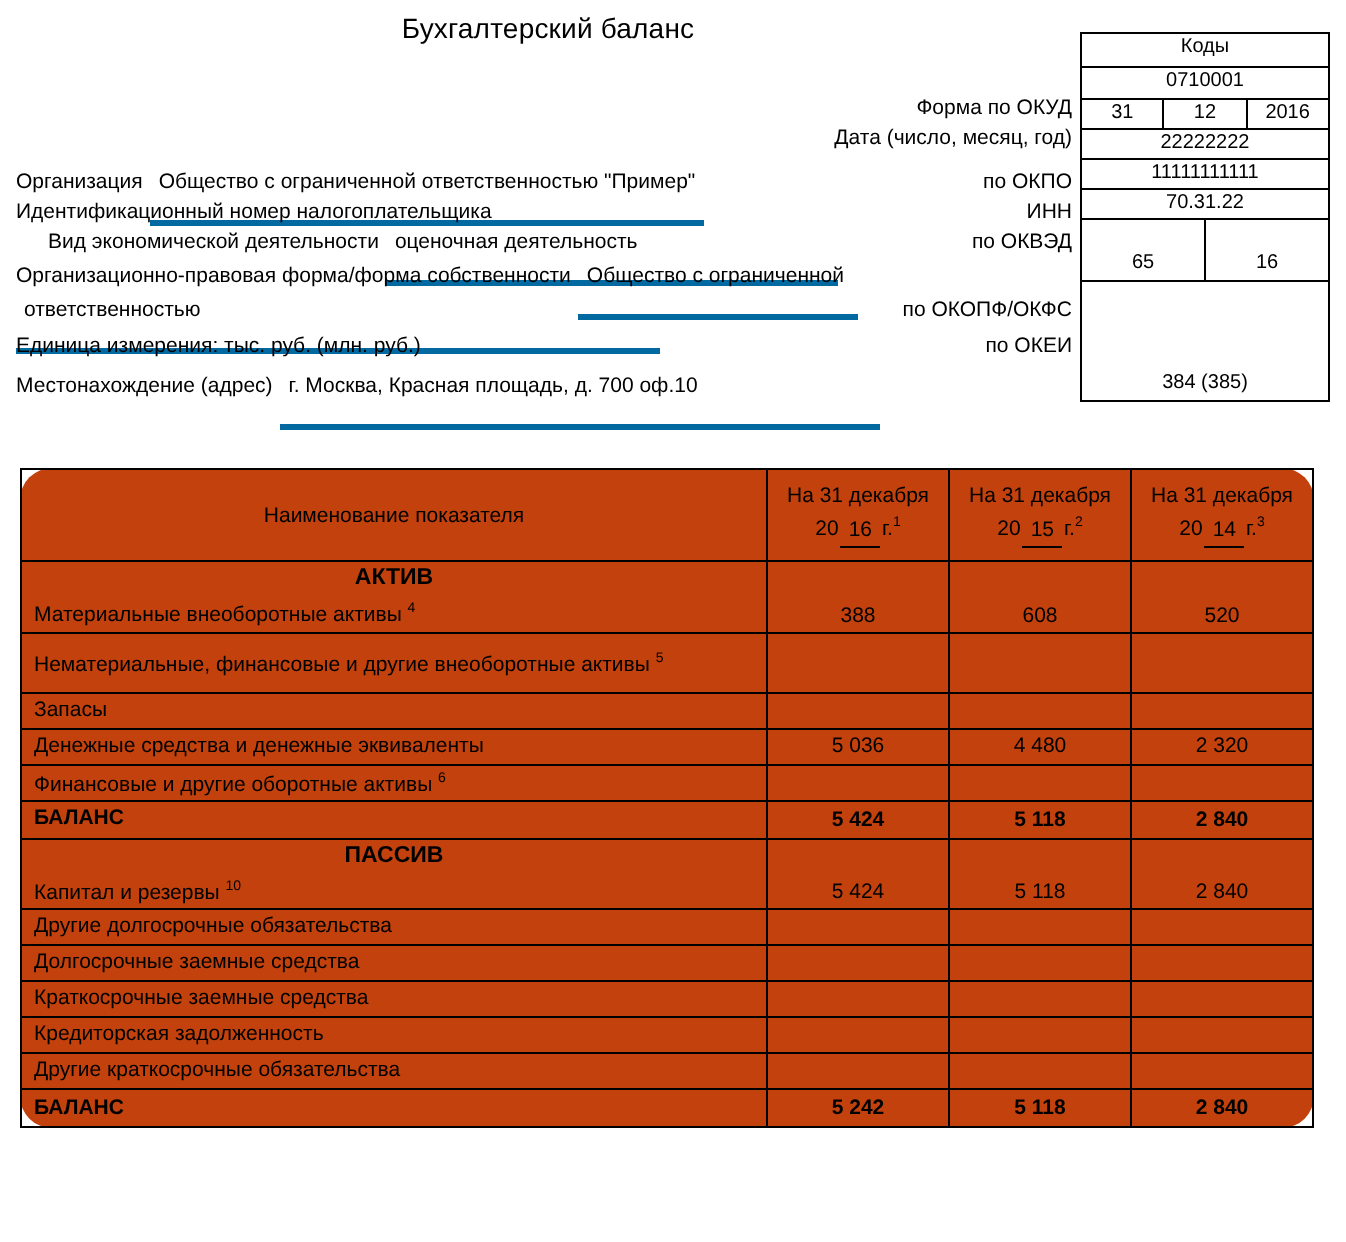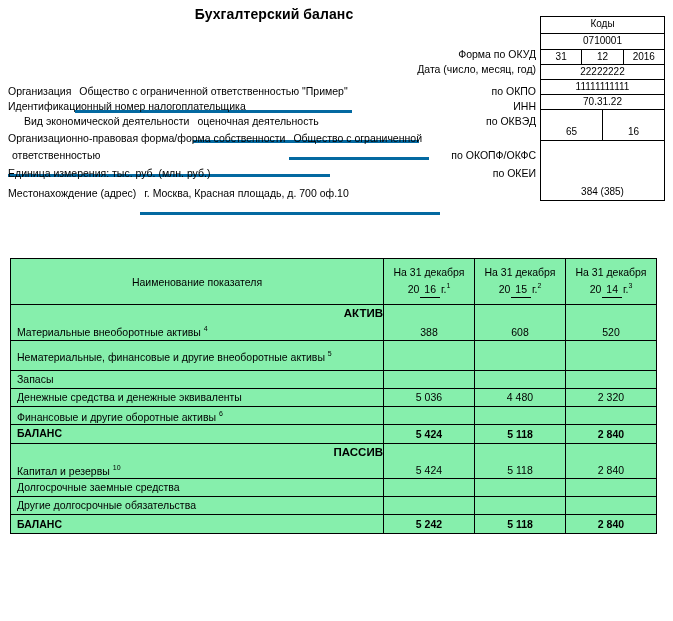--- a/index.html
+++ b/index.html
@@ -19,21 +19,21 @@
 
   
   .title-block {
     position: absolute;
     left: 0; top: 6px;
     width: 520px;
     text-align: center;
   }
   .doc-title {
     font-size: 14px;
-    font-weight: bold;
+    font-weight: normal;
     letter-spacing: .1px;
     line-height: 17px;
     padding-left: 28px;
   }
   .date-line {
     margin-top: 2px;
     font-size: 12.5px;
     font-weight: bold;
     line-height: 17px;
     white-space: nowrap;
@@ -112,25 +112,26 @@
     text-align: right;
     font-size: 10.5px;
     line-height: 15px;
     white-space: nowrap;
     left: 336px;
   }
 
   
   .tbl {
     position: absolute;
-    left: 10px; top: 258px;
+    left: 10px; top: 234px;
     width: 646px;
     border-collapse: collapse;
     table-layout: fixed;
-    background: #86efac;
+    background: #c2410c;
+    border-radius: 16px;
   }
   .tbl td, .tbl th {
     border: 1px solid #000;
     padding: 0;
     font-weight: normal;
     font-size: 10.5px;
     vertical-align: middle;
   }
   .tbl .c-name  { width: 373px; }
   .tbl .c-v     { width: 91px; }
@@ -168,21 +169,21 @@
 
   .tbl tr.total td {
     border-top: 1.8px solid #000;
     border-bottom: 1.8px solid #000;
     font-weight: bold;
     height: 19px;
   }
   .tbl tr.last-total td { border-bottom: 1.8px solid #000; }
 
   .section-head {
-    text-align: right;
+    text-align: center;
     font-weight: bold;
     font-size: 11.5px;
     line-height: 15px;
     padding-top: 1px;
   }
   td.sec-cell {
     height: 34px;
     padding: 0;
     vertical-align: top;
   }
@@ -348,35 +349,53 @@
       <td class="sec-cell">
         <span class="section-head">ПАССИВ</span>
         <span class="sub"><span>Капитал и резервы</span> <sup>10</sup></span>
       </td>
       <td class="sec-num">5 424</td>
       <td class="sec-num">5 118</td>
       <td class="sec-num">2 840</td>
     </tr>
 
     <tr class="edge-l edge-r">
+      <td class="name">Другие долгосрочные обязательства</td>
+      <td class="num"></td>
+      <td class="num"></td>
+      <td class="num"></td>
+    </tr>
+
+    <tr class="edge-l edge-r">
       <td class="name">Долгосрочные заемные средства</td>
       <td class="num"></td>
       <td class="num"></td>
       <td class="num"></td>
     </tr>
 
     <tr class="edge-l edge-r">
-      <td class="name">Другие долгосрочные обязательства</td>
-      <td class="num"></td>
-      <td class="num"></td>
-      <td class="num"></td>
-    </tr>
-
-
-
+      <td class="name">Краткосрочные заемные средства</td>
+      <td class="num"></td>
+      <td class="num"></td>
+      <td class="num"></td>
+    </tr>
+
+    <tr class="edge-l edge-r">
+      <td class="name">Кредиторская задолженность</td>
+      <td class="num"></td>
+      <td class="num"></td>
+      <td class="num"></td>
+    </tr>
+
+    <tr class="edge-l edge-r">
+      <td class="name">Другие краткосрочные обязательства</td>
+      <td class="num"></td>
+      <td class="num"></td>
+      <td class="num"></td>
+    </tr>
 
     <tr class="total last-total edge-l edge-r">
       <td class="name">БАЛАНС</td>
       <td class="num">5 242</td>
       <td class="num">5 118</td>
       <td class="num">2 840</td>
     </tr>
   </tbody>
 </table>
 

